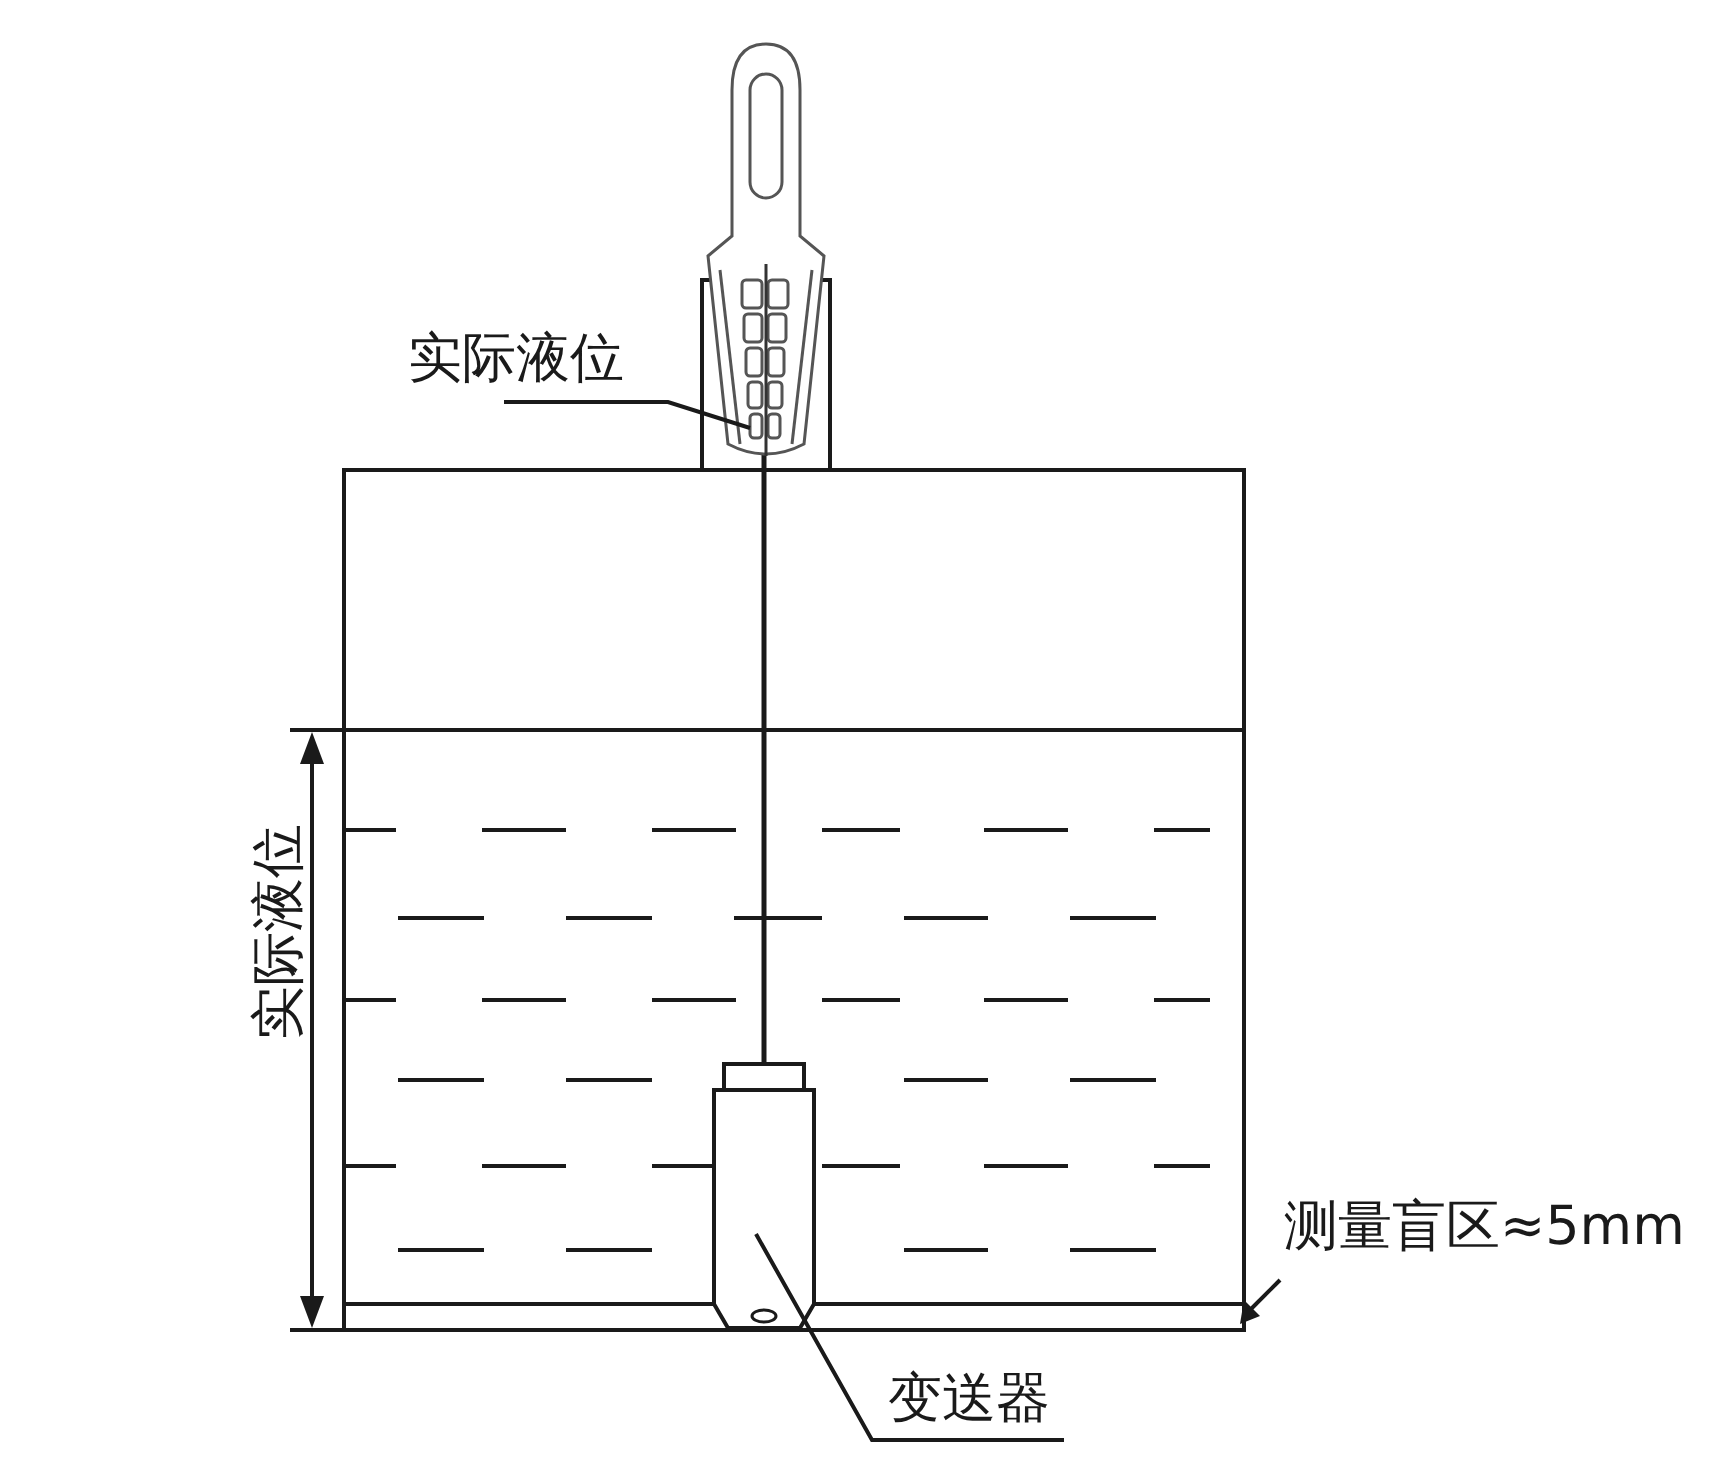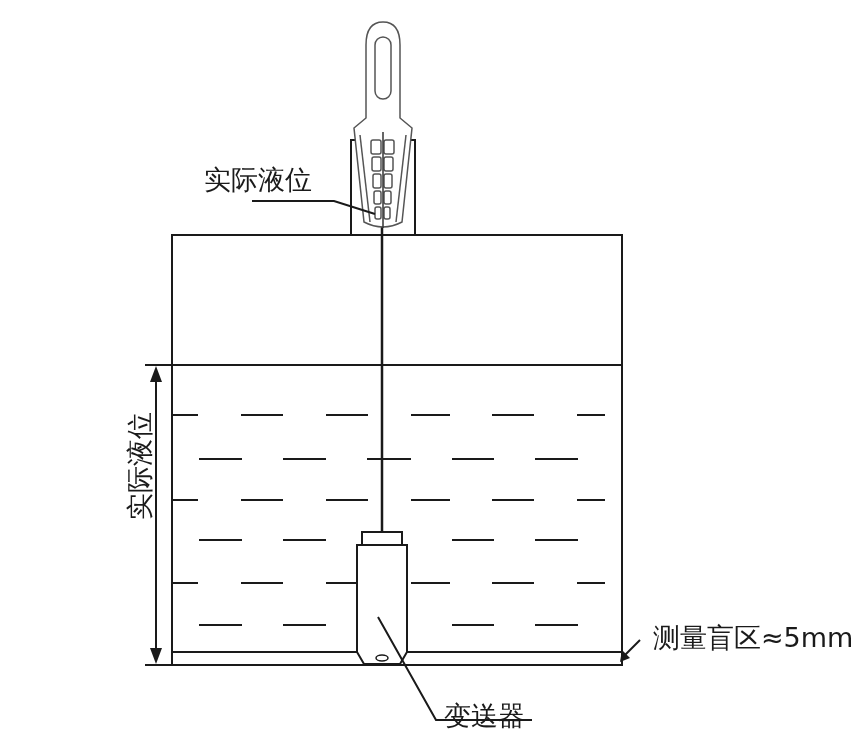--- a/index.html
+++ b/index.html
@@ -1,22 +1,22 @@
 <!DOCTYPE html>
 <html><head>
 <meta charset="utf-8">
 <style>
   html, body { margin: 0; padding: 0; background: #ffffff; }
   body { width: 868px; height: 741px; position: relative; overflow: hidden; font-family: "DejaVu Sans", sans-serif; }
   svg { position: absolute; left: 0; top: 0; }
   .lbl { position: absolute; color: #1a1a1a; white-space: nowrap; line-height: 1; }
   .lbl-hanger { left: 204px; top: 166px; font-size: 27px; }
   .lbl-level { left: 126px; top: 520px; font-size: 27px; transform-origin: left top; transform: rotate(-90deg); }
-  .lbl-blind { left: 642px; top: 624px; font-size: 27px; margin-left: 11px; }
-  .lbl-transmitter { left: 444px; top: 686px; font-size: 27px; margin-top: 16px; }
+  .lbl-blind { left: 642px; top: 600px; font-size: 27px; }
+  .lbl-transmitter { left: 444px; top: 686px; font-size: 27px; }
 </style>
 </head>
 <body>
 
 <svg width="868" height="741" viewBox="0 0 868 741">
   <g stroke="#1a1a1a" fill="none" stroke-width="2">
 
     <rect x="172" y="235" width="450" height="430"></rect>
 
     <line x1="172" y1="365" x2="622" y2="365"></line>

